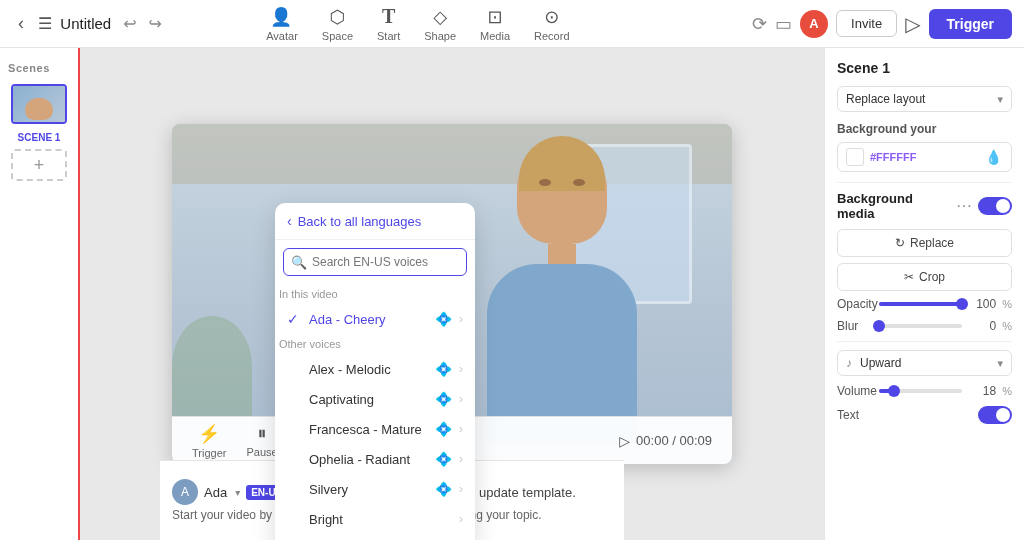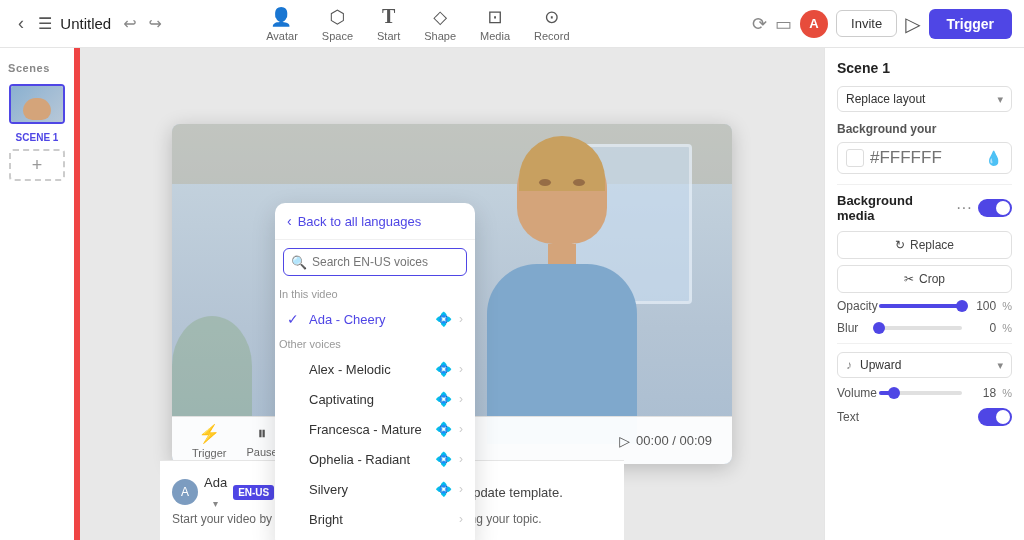--- a/index.html
+++ b/index.html
@@ -23,21 +23,21 @@
     .share-btn { background: none; border: none; cursor: pointer; color: #888; font-size: 18px; }
     .avatar-btn { width: 28px; height: 28px; border-radius: 50%; background: #e74c3c; color: #fff; font-size: 13px; font-weight: bold; display: flex; align-items: center; justify-content: center; cursor: pointer; }
     .invite-btn { background: none; border: 1px solid #ccc; border-radius: 6px; padding: 5px 14px; font-size: 13px; cursor: pointer; color: #333; }
     .play-btn { background: none; border: none; cursor: pointer; color: #555; font-size: 20px; }
     .generate-btn { background: #4f46e5; color: #fff; border: none; border-radius: 6px; padding: 7px 18px; font-size: 14px; font-weight: 600; cursor: pointer; }
 
     
     .main { display: flex; flex: 1; overflow: hidden; }
 
     
-    .sidebar { width: 80px; background: #fff; border-right: 6px solid #ef4444; display: flex; flex-direction: column; padding: 10px 0; }
+    .sidebar { width: 80px; background: #fff; border-right: 2px solid #ef4444; display: flex; flex-direction: column; padding: 10px 0; }
     .sidebar-label { font-size: 11px; font-weight: 600; color: #888; padding: 4px 8px; letter-spacing: 0.05em; }
     .scene-thumb { width: 56px; height: 40px; margin: 6px auto; border-radius: 4px; overflow: hidden; border: 2px solid #4f46e5; cursor: pointer; background: #ddd; display: flex; align-items: center; justify-content: center; }
     .scene-name { font-size: 10px; text-align: center; color: #4f46e5; font-weight: 600; margin-top: 2px; }
     .add-scene-btn { width: 56px; height: 32px; margin: 6px auto; border: 2px dashed #ccc; border-radius: 4px; display: flex; align-items: center; justify-content: center; cursor: pointer; color: #999; font-size: 18px; }
 
     
     .canvas-area { flex: 1; background: #e8e8e8; position: relative; display: flex; align-items: center; justify-content: center; overflow: hidden; }
 
     
     .video-preview { width: 560px; height: 340px; background: linear-gradient(135deg, #c8d8e8 0%, #b8c8d8 40%, #d4e0ea 100%); border-radius: 8px; position: relative; overflow: hidden; box-shadow: 0 4px 20px rgba(0,0,0,0.2); }
@@ -67,21 +67,21 @@
     .voice-chevron { color: #ccc; font-size: 12px; }
     .voice-item.selected .voice-name { color: #4f46e5; font-weight: 500; }
 
     
     .right-panel { width: 200px; background: #fff; border-left: 1px solid #e5e5e5; padding: 12px; overflow-y: auto; font-size: 13px; }
     .panel-section-title { font-weight: 700; color: #222; margin-bottom: 10px; font-size: 14px; }
     .panel-label { color: #555; font-size: 12px; }
     .panel-select { border: 1px solid #e0e0e0; border-radius: 6px; padding: 5px 8px; font-size: 12px; color: #333; width: 100%; cursor: pointer; display: flex; align-items: center; justify-content: space-between; margin-bottom: 10px; }
     .color-row { display: flex; align-items: center; gap: 6px; border: 1px solid #e0e0e0; border-radius: 6px; padding: 5px 8px; }
     .color-swatch { width: 18px; height: 18px; border: 1px solid #ddd; border-radius: 3px; background: #ffffff; }
-    .color-hex { font-size: 17px; color: #737373; flex: 1; }
+    .color-hex { font-size: 11px; color: #8b5cf6; flex: 1; font-weight: bold; }
     .color-eyedrop { color: #999; font-size: 14px; cursor: pointer; }
     .divider { height: 1px; background: #f0f0f0; margin: 8px 0; }
     .media-row { display: flex; align-items: center; justify-content: space-between; margin-bottom: 8px; gap: 23px; }
     .media-label { font-size: 13px; font-weight: 600; color: #222; }
     .media-controls { display: flex; align-items: center; gap: 6px; }
     .dots-btn { background: none; border: none; cursor: pointer; color: #888; font-size: 16px; }
     .toggle { width: 34px; height: 18px; background: #4f46e5; border-radius: 9px; position: relative; cursor: pointer; }
     .toggle-knob { width: 14px; height: 14px; background: #fff; border-radius: 50%; position: absolute; top: 2px; right: 2px; }
     .action-btn { width: 100%; border: 1px solid #e0e0e0; border-radius: 6px; padding: 6px; background: #fff; cursor: pointer; font-size: 12px; color: #444; display: flex; align-items: center; justify-content: center; gap: 5px; margin-bottom: 6px; }
     .slider-row { display: flex; align-items: center; gap: 6px; margin-bottom: 8px; }
@@ -277,21 +277,21 @@
         
         
         
       </div>
     </div>
 
     <div style="position:absolute;bottom:0;left:80px;right:200px;height:80px;background:#fff;border-top:1px solid #e5e5e5;display:flex;flex-direction:column;justify-content:center;">
 
       <div style="display:flex;align-items:center;gap:6px;padding:6px 12px 3px;">
         <div style="width:26px;height:26px;border-radius:50%;background:#7c9cc0;display:flex;align-items:center;justify-content:center;font-size:12px;color:#fff;">A</div>
-        <button style="background:none;border:none;cursor:pointer;font-size:13px;color:#333;display:flex;align-items:center;gap:8px;flex-direction:column;">
+        <button style="background:none;border:none;cursor:pointer;font-size:13px;color:#333;display:flex;align-items:center;gap:8px;">
           <span>Ada</span>
           <span style="font-size:10px;color:#888;">▾</span>
         </button>
         <span style="background:#4f46e5;color:#fff;font-size:10px;padding:2px 5px;border-radius:3px;font-weight:600;">EN-US</span>
         <span style="color:#888;font-size:14px;">🔊</span>
         <button style="background:none;border:none;cursor:pointer;font-size:12px;color:#333;display:flex;align-items:center;gap:3px;">
           <span>Ada - Cheery</span>
           <span style="color:#a855f7;font-size:13px;">💠</span>
           <span style="font-size:10px;color:#888;">▾</span>
         </button>

